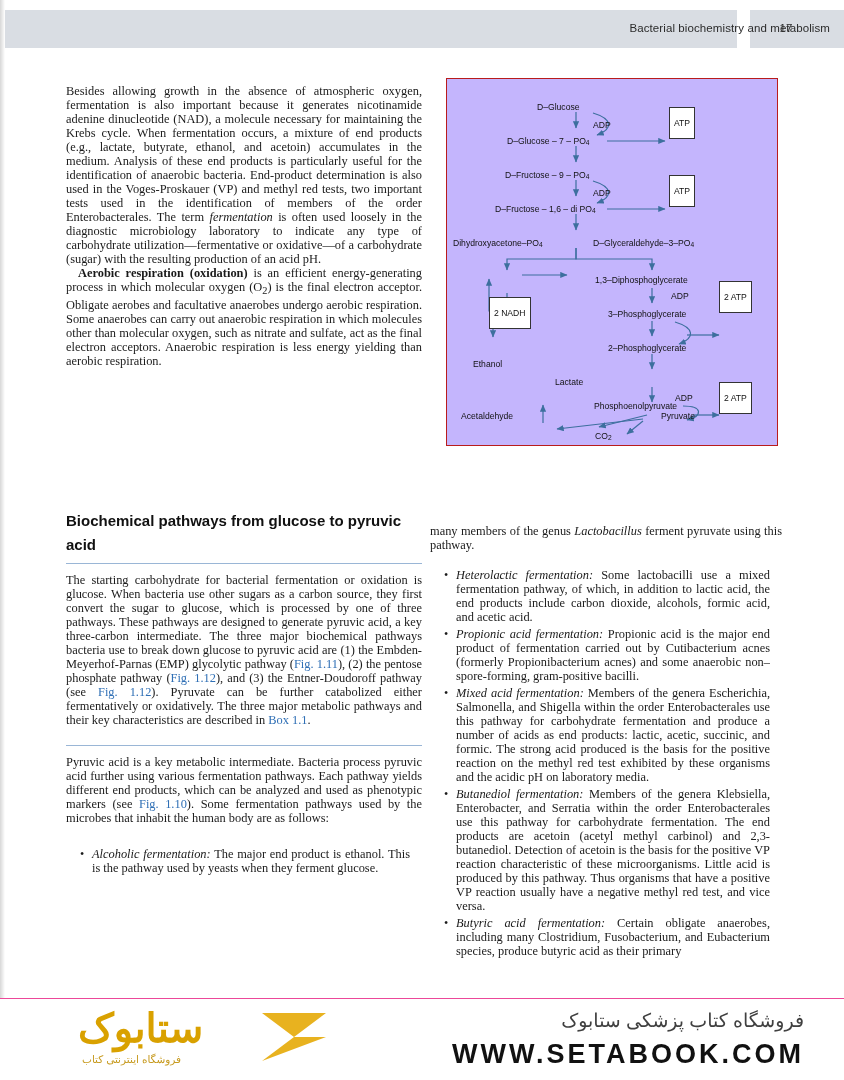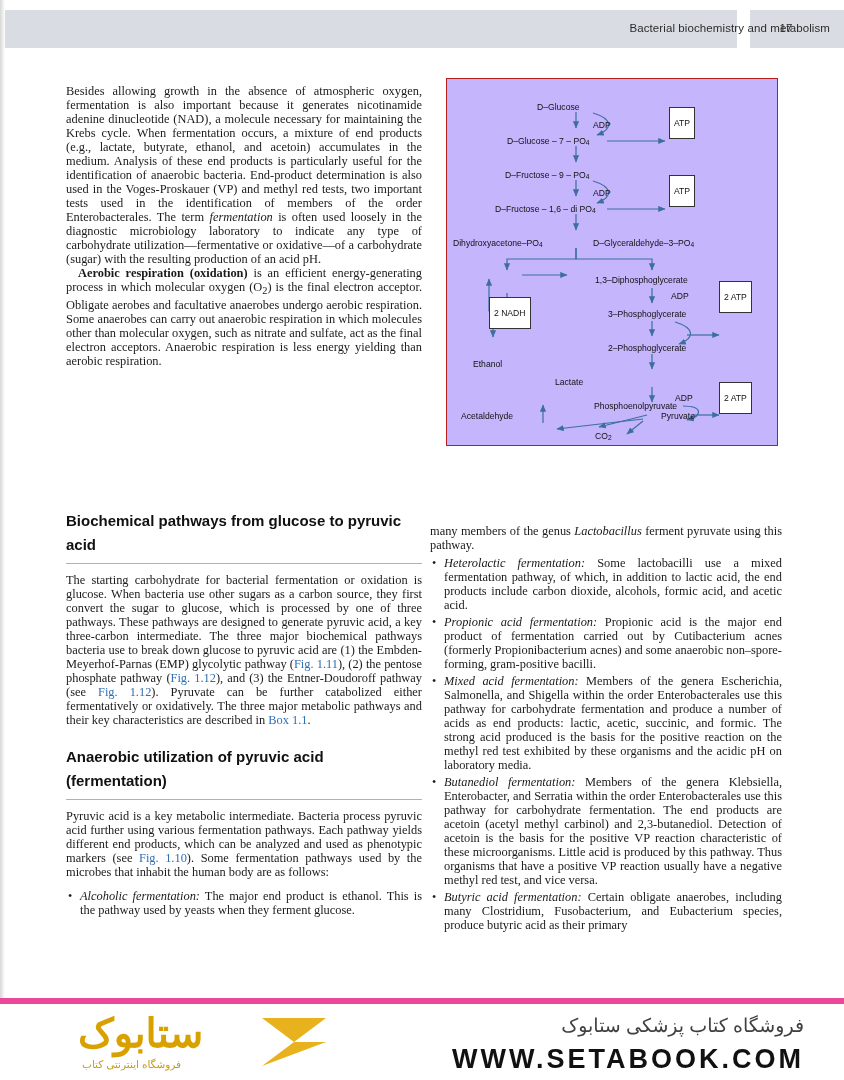--- a/index.html
+++ b/index.html
@@ -86,21 +86,21 @@
   }
   .rule {
     height: 1px; background: #9ab6d6; margin: 0 0 9px 0;
   }
   .gap-18 { height: 18px; }
   .gap-10 { height: 10px; }
 
   .xref { color: #2f6fb5; }
   .ital { font-style: italic; }
 
-  ul.bullets { margin: 0; padding: 0; list-style: none; }
+  ul.bullets { margin: 12px; padding: 0; list-style: none; }
   ul.bullets li {
     position: relative;
     padding-left: 14px;
     margin-bottom: 3px;
     font-size: 12.4px;
     line-height: 14.0px;
     text-align: justify;
   }
   ul.bullets li:before {
     content: "\2022";
@@ -143,21 +143,21 @@
     background: #fff;
     padding: 10px 4px;
     white-space: nowrap;
   }
   .fsub { font-size: 6.6px; vertical-align: -1px; }
 
   
   .banner {
     position: absolute; left: 0; top: 998px; width: 844px; height: 82px;
     background: #ffffff;
-    border-top: 6px solid #ec4899;
+    border-top: 1px solid #ec4899;
   }
   .banner-logo-text {
     position: absolute; left: 78px; top: 6px;
     font-family: "Liberation Sans", sans-serif;
     font-size: 40px; font-weight: bold; color: #d9a100;
     letter-spacing: -1px;
   }
   .banner-sub {
     position: absolute; left: 82px; top: 54px;
     font-family: "Liberation Sans", sans-serif;
@@ -285,21 +285,20 @@
     </div>
   </div>
 
   <div class="col-left-bottom">
     <h2 class="section">Biochemical pathways from glucose to pyruvic acid</h2>
     <div class="rule"></div>
     <p><span>The starting carbohydrate for bacterial fermentation or oxidation is glucose. When bacteria use other sugars as a carbon source, they first convert the sugar to glucose, which is processed by one of three pathways. These pathways are designed to generate pyruvic acid, a key three-carbon intermediate. The three major biochemical pathways bacteria use to break down glucose to pyruvic acid are (1) the Embden-Meyerhof-Parnas (EMP) glycolytic pathway (</span><span class="xref">Fig. 1.11</span><span>), (2) the pentose phosphate pathway (</span><span class="xref">Fig. 1.12</span><span>), and (3) the Entner-Doudoroff pathway (see </span><span class="xref">Fig. 1.12</span><span>). Pyruvate can be further catabolized either fermentatively or oxidatively. The three major metabolic pathways and their key characteristics are described in </span><span class="xref">Box 1.1</span><span>.</span></p>
 
     <div class="gap-18"></div>
 
-    <h2 class="section">Anaerobic utilization of pyruvic acid (fermentation)</h2>
     <div class="rule"></div>
     <p><span>Pyruvic acid is a key metabolic intermediate. Bacteria process pyruvic acid further using various fermentation pathways. Each pathway yields different end products, which can be analyzed and used as phenotypic markers (see </span><span class="xref">Fig. 1.10</span><span>). Some fermentation pathways used by the microbes that inhabit the human body are as follows:</span></p>
 
     <div class="gap-10"></div>
 
     <ul class="bullets">
       <li><i class="ital">Alcoholic fermentation:</i><span> The major end product is ethanol. This is the pathway used by yeasts when they ferment glucose.</span></li>
     </ul>
   </div>
 

